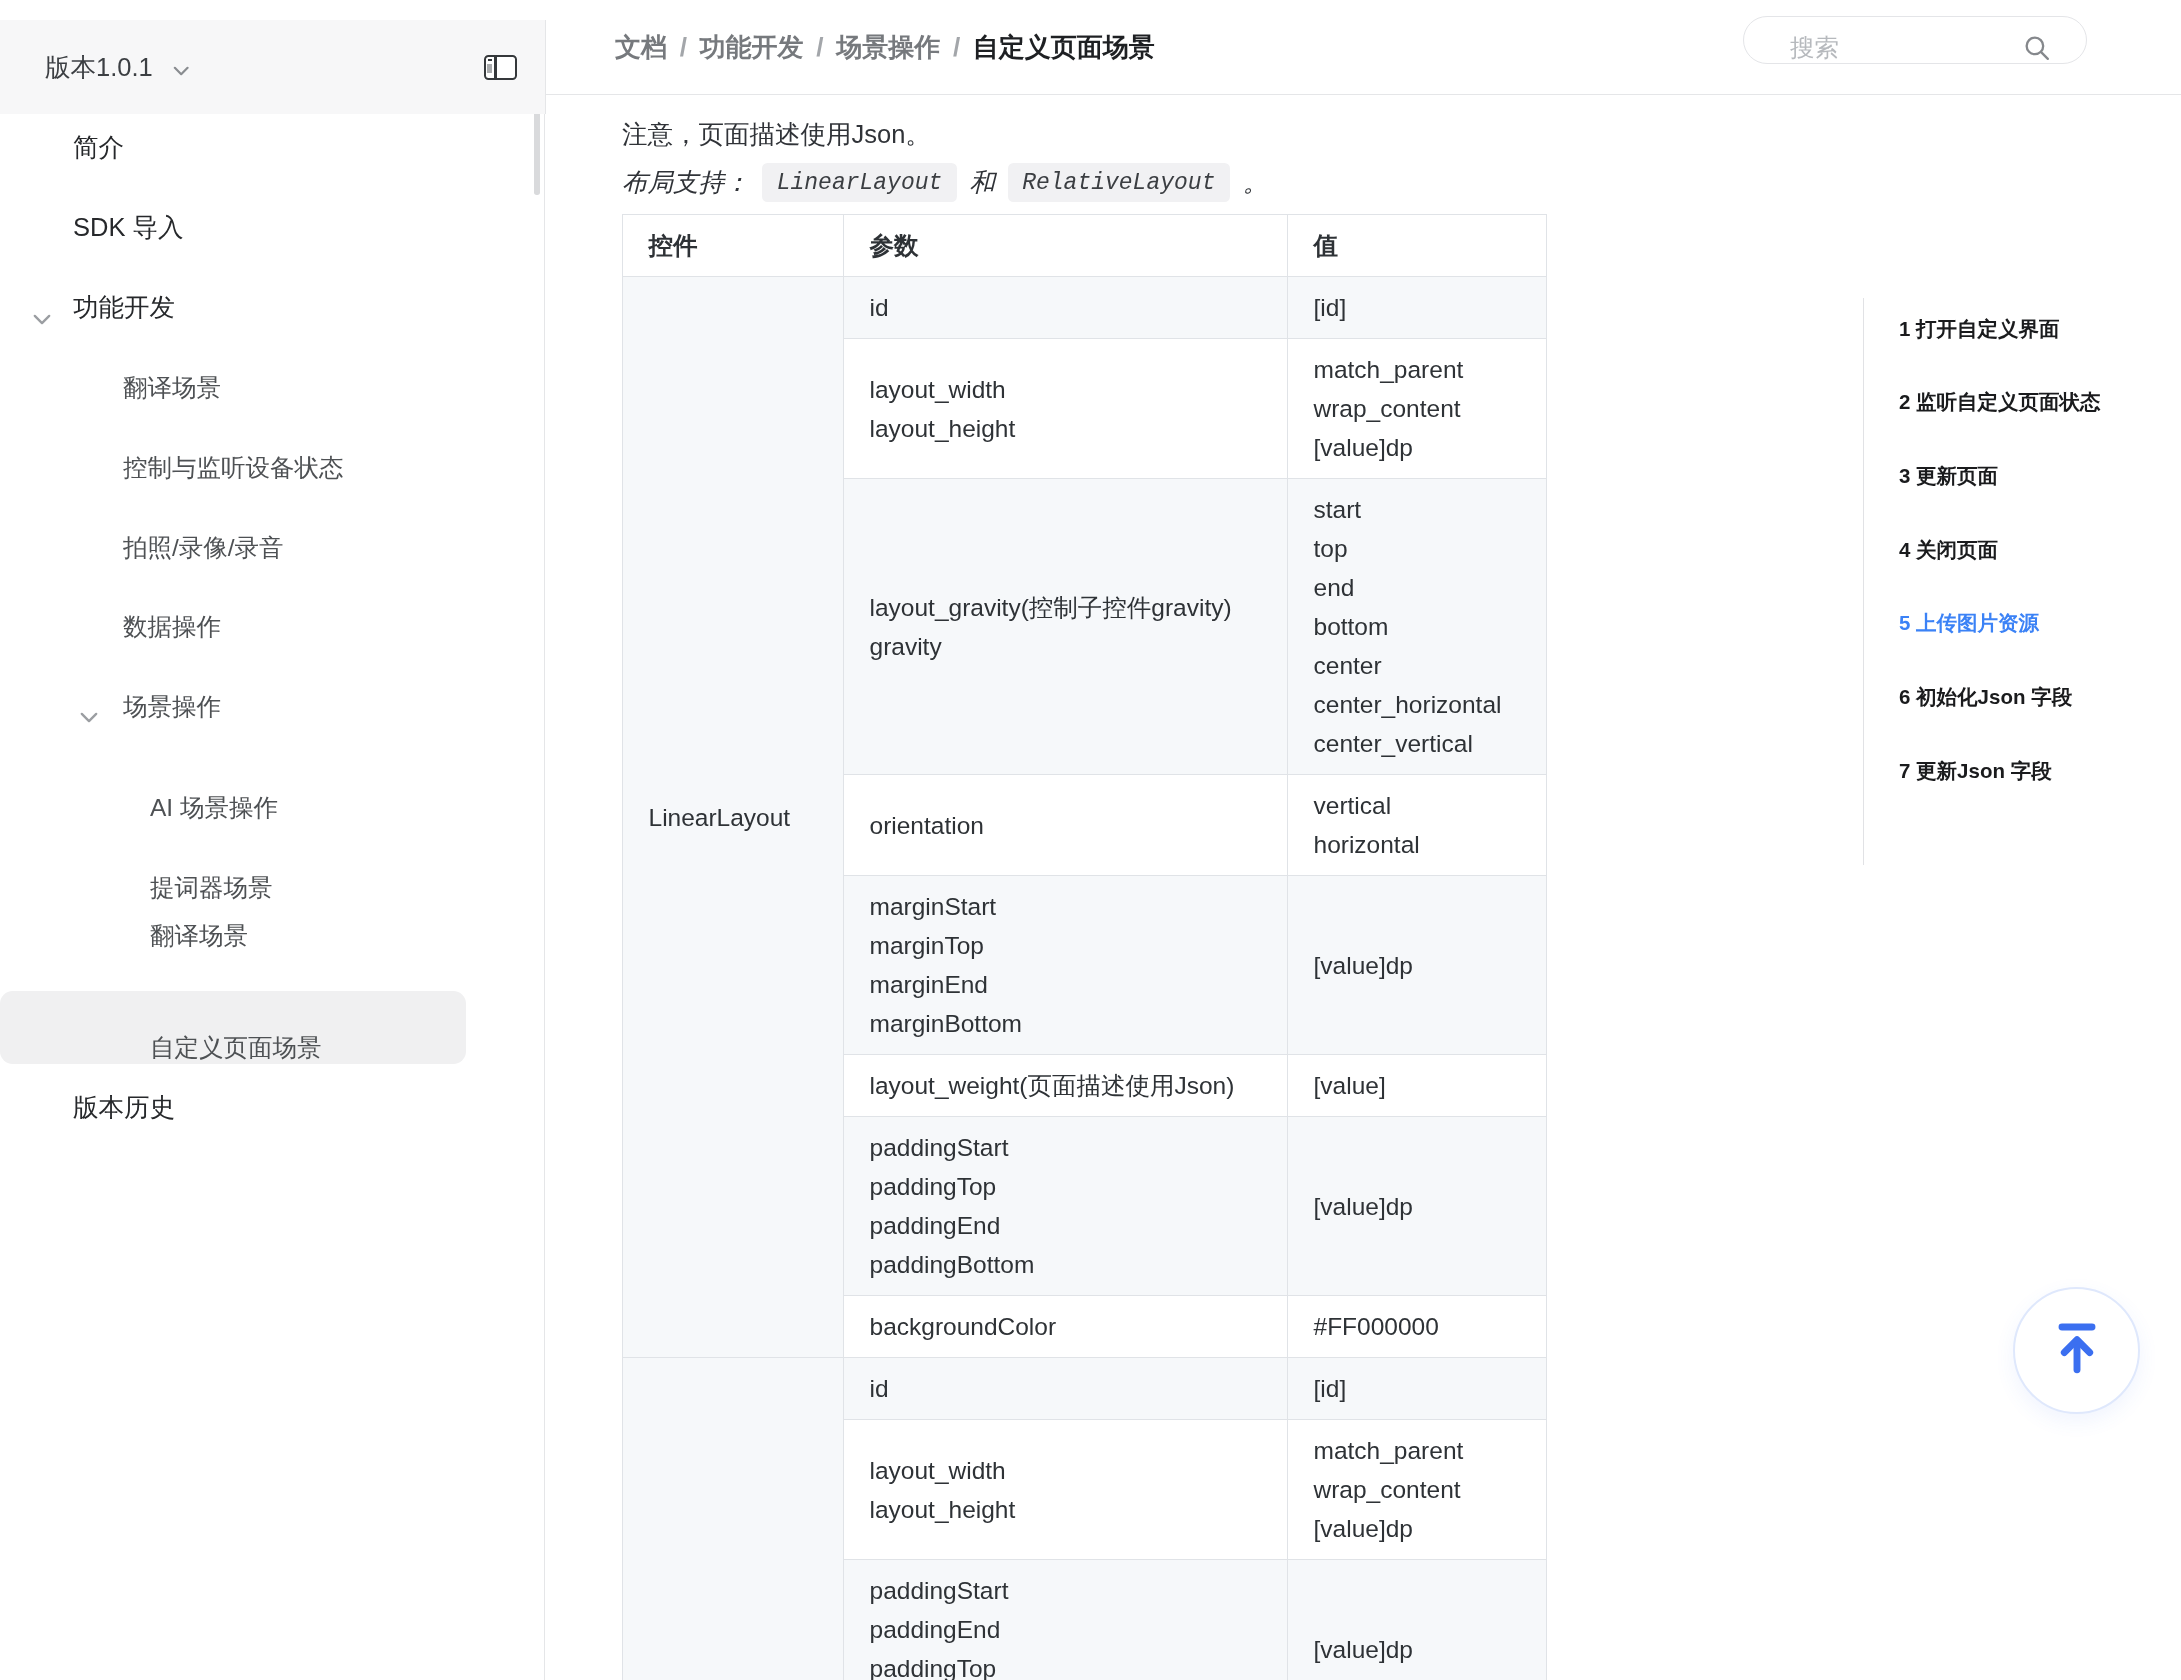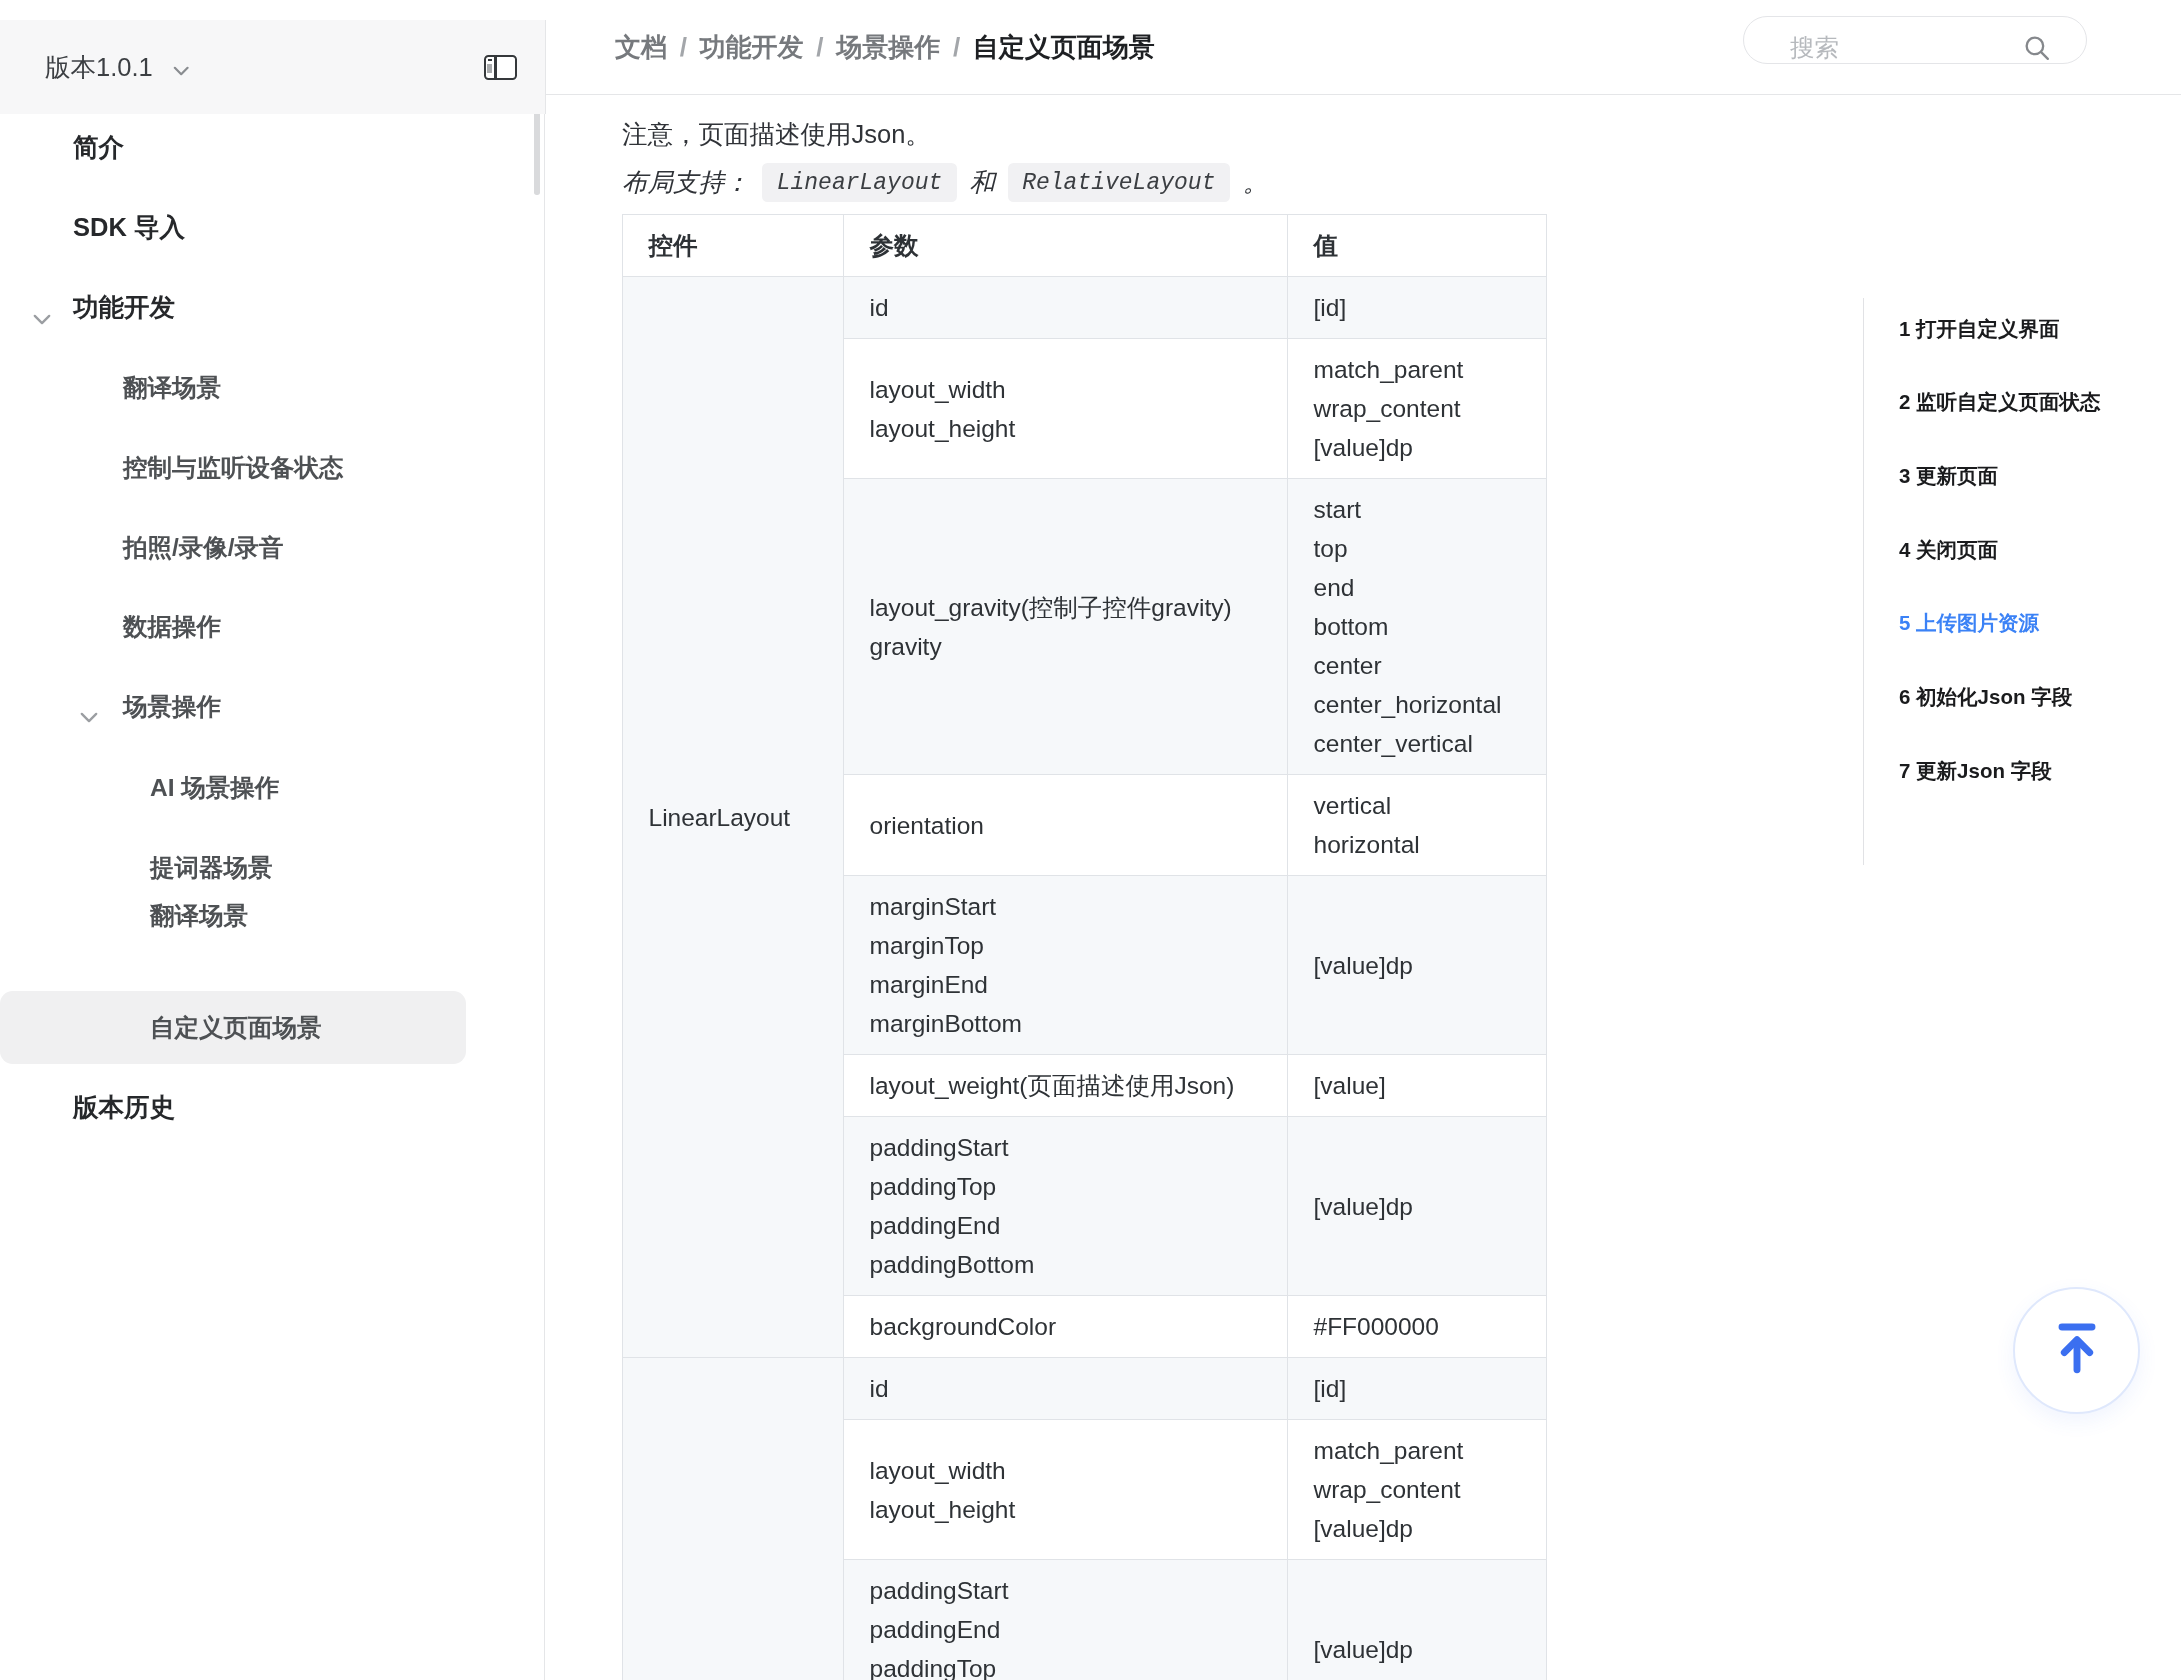--- a/index.html
+++ b/index.html
@@ -21,24 +21,24 @@
   .crumb{color:#76797d;cursor:pointer;}
   .crumb-sep{color:#a3a6aa;font-weight:bold;}
   .crumb.current{color:#1e2023;cursor:default;}
   .search-box{position:absolute;left:1743px;top:15.5px;width:344px;height:48px;border:1.8px solid #e4e5e8;border-radius:33px;background:#fff;box-sizing:border-box;}
   .search-box input{position:absolute;left:44px;top:3.6px;width:227px;height:53px;border:none;outline:none;background:transparent;font-size:24.5px;color:#3c3f43;font-family:inherit;}
   .search-box input::placeholder{color:#b6b9bd;}
   .search-icon{position:absolute;right:33px;top:16.4px;}
   
   .sidebar{position:absolute;left:0;top:95px;width:545px;height:1585px;background:#fff;border-right:1.8px solid #e5e6e8;box-sizing:border-box;}
   .side-item{position:absolute;left:0;width:466px;height:73px;display:flex;align-items:center;cursor:pointer;box-sizing:border-box;white-space:nowrap;}
-  .side-item .lbl{font-weight:bold;}
+  .side-item .lbl{font-weight:normal;}
   .side-item.lv1{padding-left:73px;font-size:25.5px;color:#26282b;}
   .side-item.lv2{padding-left:123px;font-size:24.5px;color:#4e5154;}
-  .side-item.lv3{padding-left:150px;font-size:24.5px;color:#4e5154;}
+  .side-item.lv3{padding-left:150px;font-size:24.5px;color:#4e5154;align-items:flex-end;}
   .side-item.active{background:#f0f0f1;border-radius:12.7px;}
   .side-chevron{position:absolute;top:31px;}
   .sb-thumb{position:absolute;left:534px;top:9px;width:5.5px;height:91px;border-radius:2.7px;background:#d9dadc;}
   
   .main{position:absolute;left:547px;top:95px;width:1635px;height:1585px;background:#fff;overflow:hidden;}
   .note-line{position:absolute;left:75px;top:23.6px;font-size:25.5px;line-height:31px;color:#303338;}
   .support-line{position:absolute;left:75px;top:65px;height:45px;display:flex;align-items:center;gap:12.7px;font-size:25.5px;color:#303338;font-style:italic;}
   .code-chip{font-family:"Liberation Mono","DejaVu Sans Mono",monospace;font-size:23px;color:#3b3e42;background:#f1f1f3;border-radius:5.5px;padding:6.4px 14.5px;}
   
   .attr-table{position:absolute;left:75px;top:119px;border-collapse:collapse;table-layout:fixed;width:924px;font-size:24.5px;color:#2e3236;}

